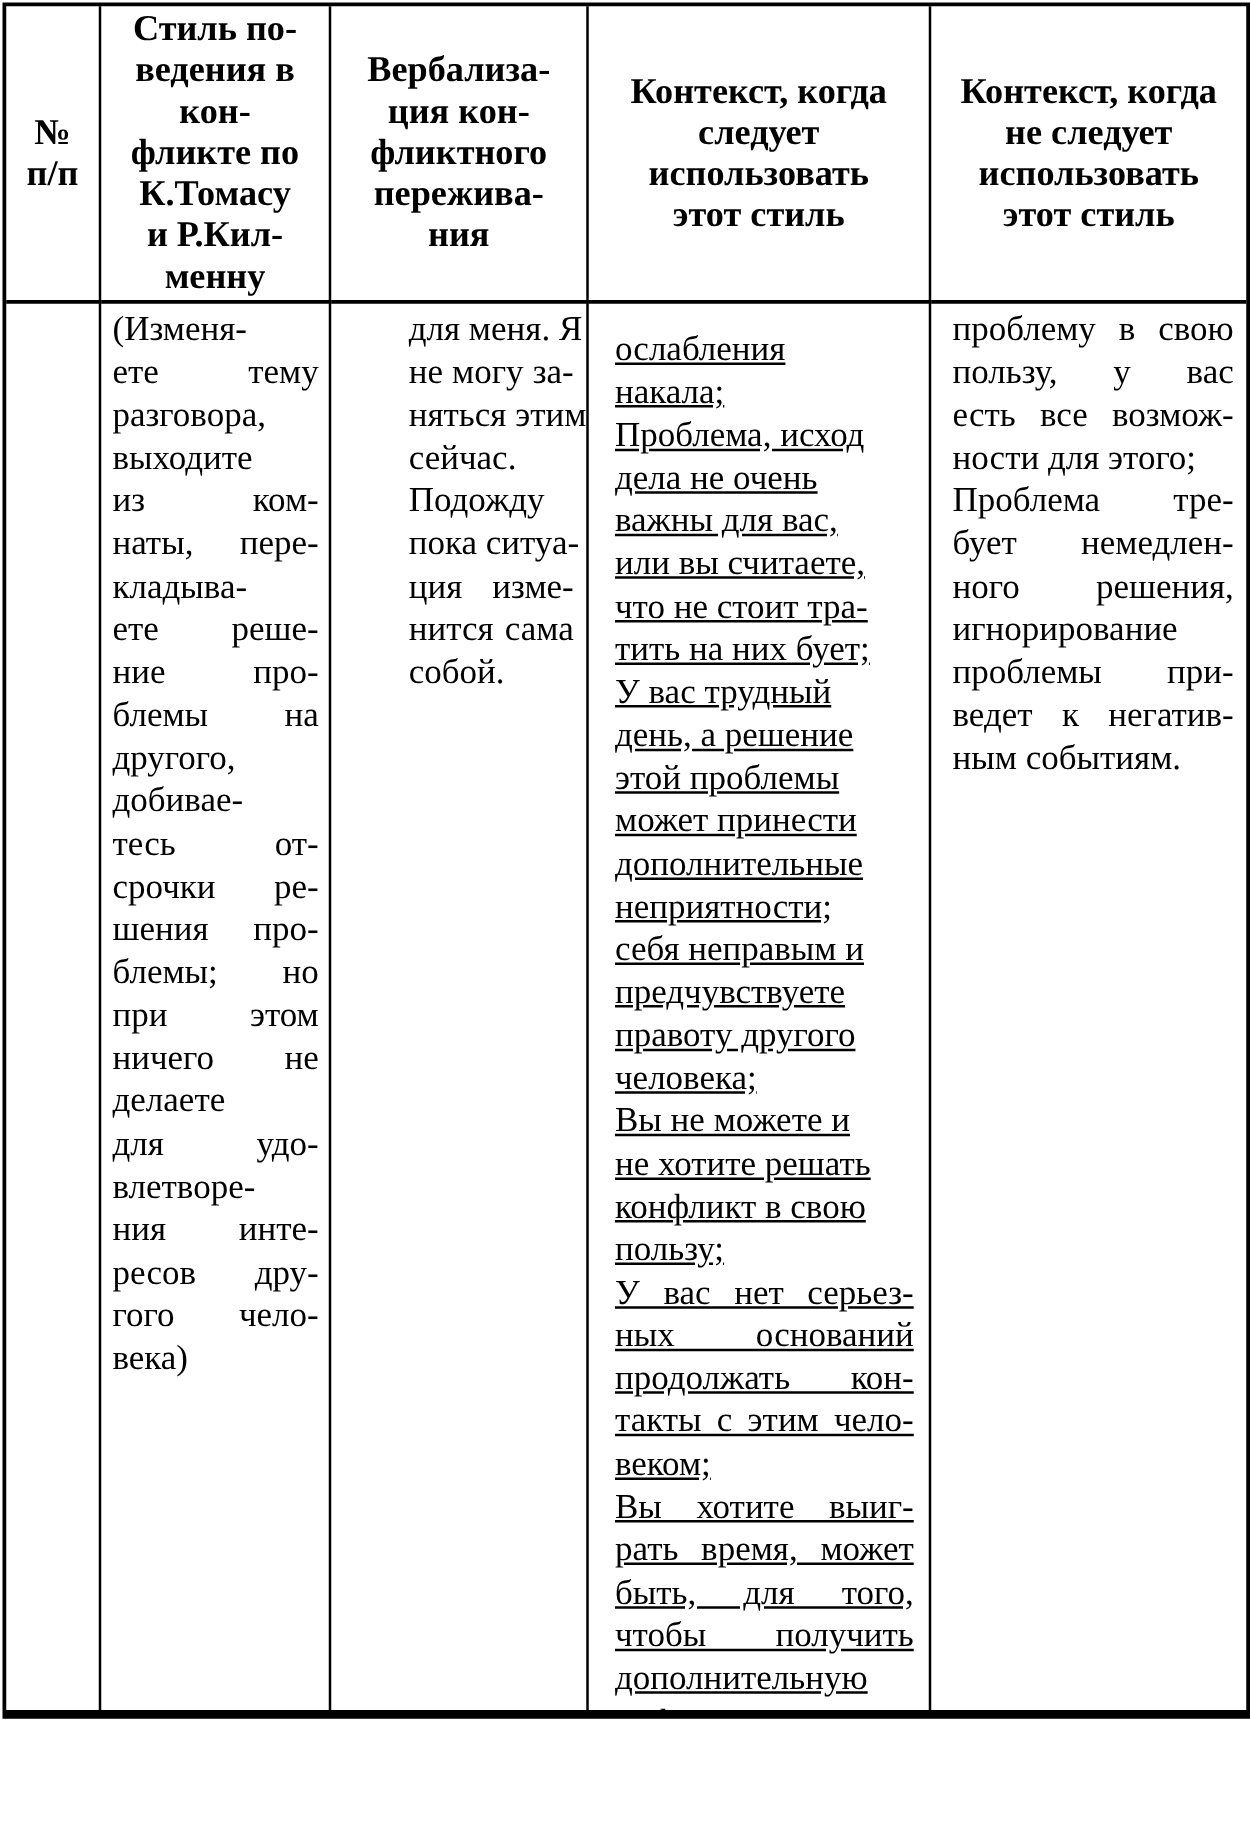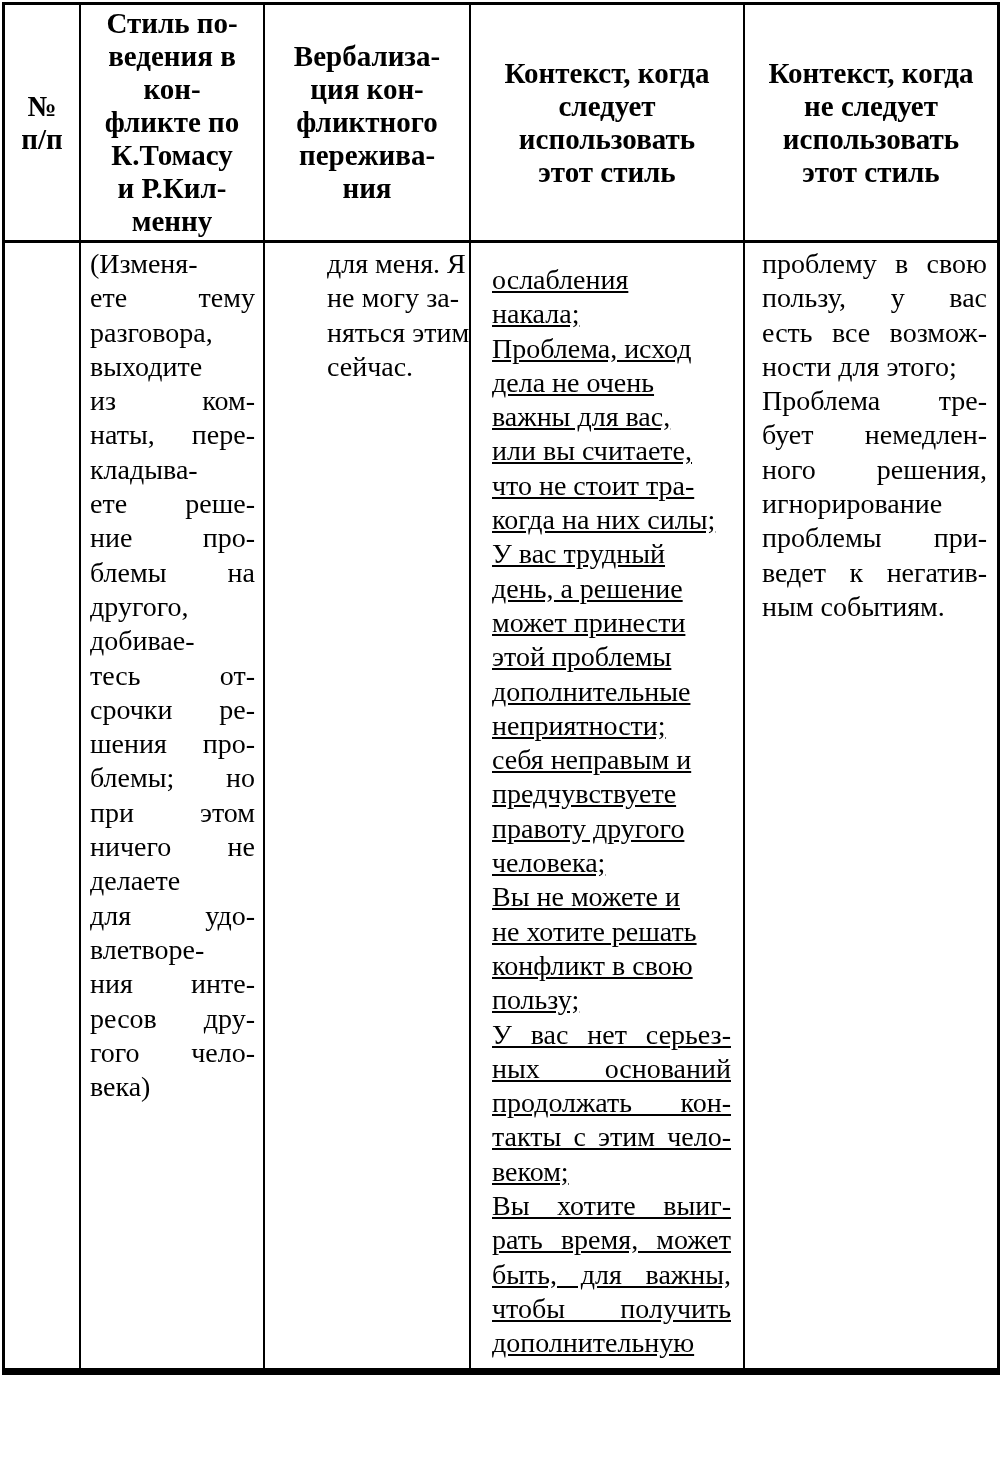--- a/index.html
+++ b/index.html
@@ -137,39 +137,46 @@
           <div class="ln">века)</div>
         </div>
       </div>
     <div class="bcell c2">
         <div class="para">
           <div class="ln j">для меня. Я</div>
           <div class="ln j">не могу за-</div>
           <div class="ln j">няться этим</div>
           <div class="ln">сейчас.</div>
         </div>
+        <div class="para">
+          <div class="ln j">Подожду</div>
+          <div class="ln j">пока ситуа-</div>
+          <div class="ln j">ция изме-</div>
+          <div class="ln j">нится сама</div>
+          <div class="ln">собой.</div>
+        </div>
       </div>
     <div class="bcell c3">
         <div class="para">
           <div class="ln j">ослабления</div>
           <div class="ln">накала;</div>
         </div>
         <div class="para">
           <div class="ln">Проблема, исход</div>
           <div class="ln">дела не очень</div>
           <div class="ln">важны для вас,</div>
           <div class="ln">или вы считаете,</div>
           <div class="ln">что не стоит тра-</div>
-          <div class="ln">когда на них силы;</div>
+          <div class="ln">тить на них бует;</div>
         </div>
         <div class="para">
           <div class="ln">У вас трудный</div>
           <div class="ln">день, а решение</div>
+          <div class="ln">этой проблемы</div>
           <div class="ln">может принести</div>
-          <div class="ln">этой проблемы</div>
           <div class="ln">дополнительные</div>
           <div class="ln">неприятности;</div>
         </div>
         <div class="para">
           <div class="ln">себя неправым и</div>
           <div class="ln">предчувствуете</div>
           <div class="ln">правоту другого</div>
           <div class="ln">человека;</div>
         </div>
         <div class="para">
@@ -181,21 +188,21 @@
         <div class="para">
           <div class="ln j">У вас нет серьез-</div>
           <div class="ln j">ных оснований</div>
           <div class="ln j">продолжать кон-</div>
           <div class="ln j">такты с этим чело-</div>
           <div class="ln">веком;</div>
         </div>
         <div class="para">
           <div class="ln j">Вы хотите выиг-</div>
           <div class="ln j">рать время, может</div>
-          <div class="ln j">быть, для важны,</div>
+          <div class="ln j">быть, для того,</div>
           <div class="ln j">чтобы получить</div>
           <div class="ln j">дополнительную</div>
           <div class="ln j">информацию или</div>
           <div class="ln j">чтобы заручиться</div>
         </div>
       </div>
     <div class="bcell c4">
         <div class="para">
           <div class="ln j">проблему в свою</div>
           <div class="ln j">пользу, у вас</div>

